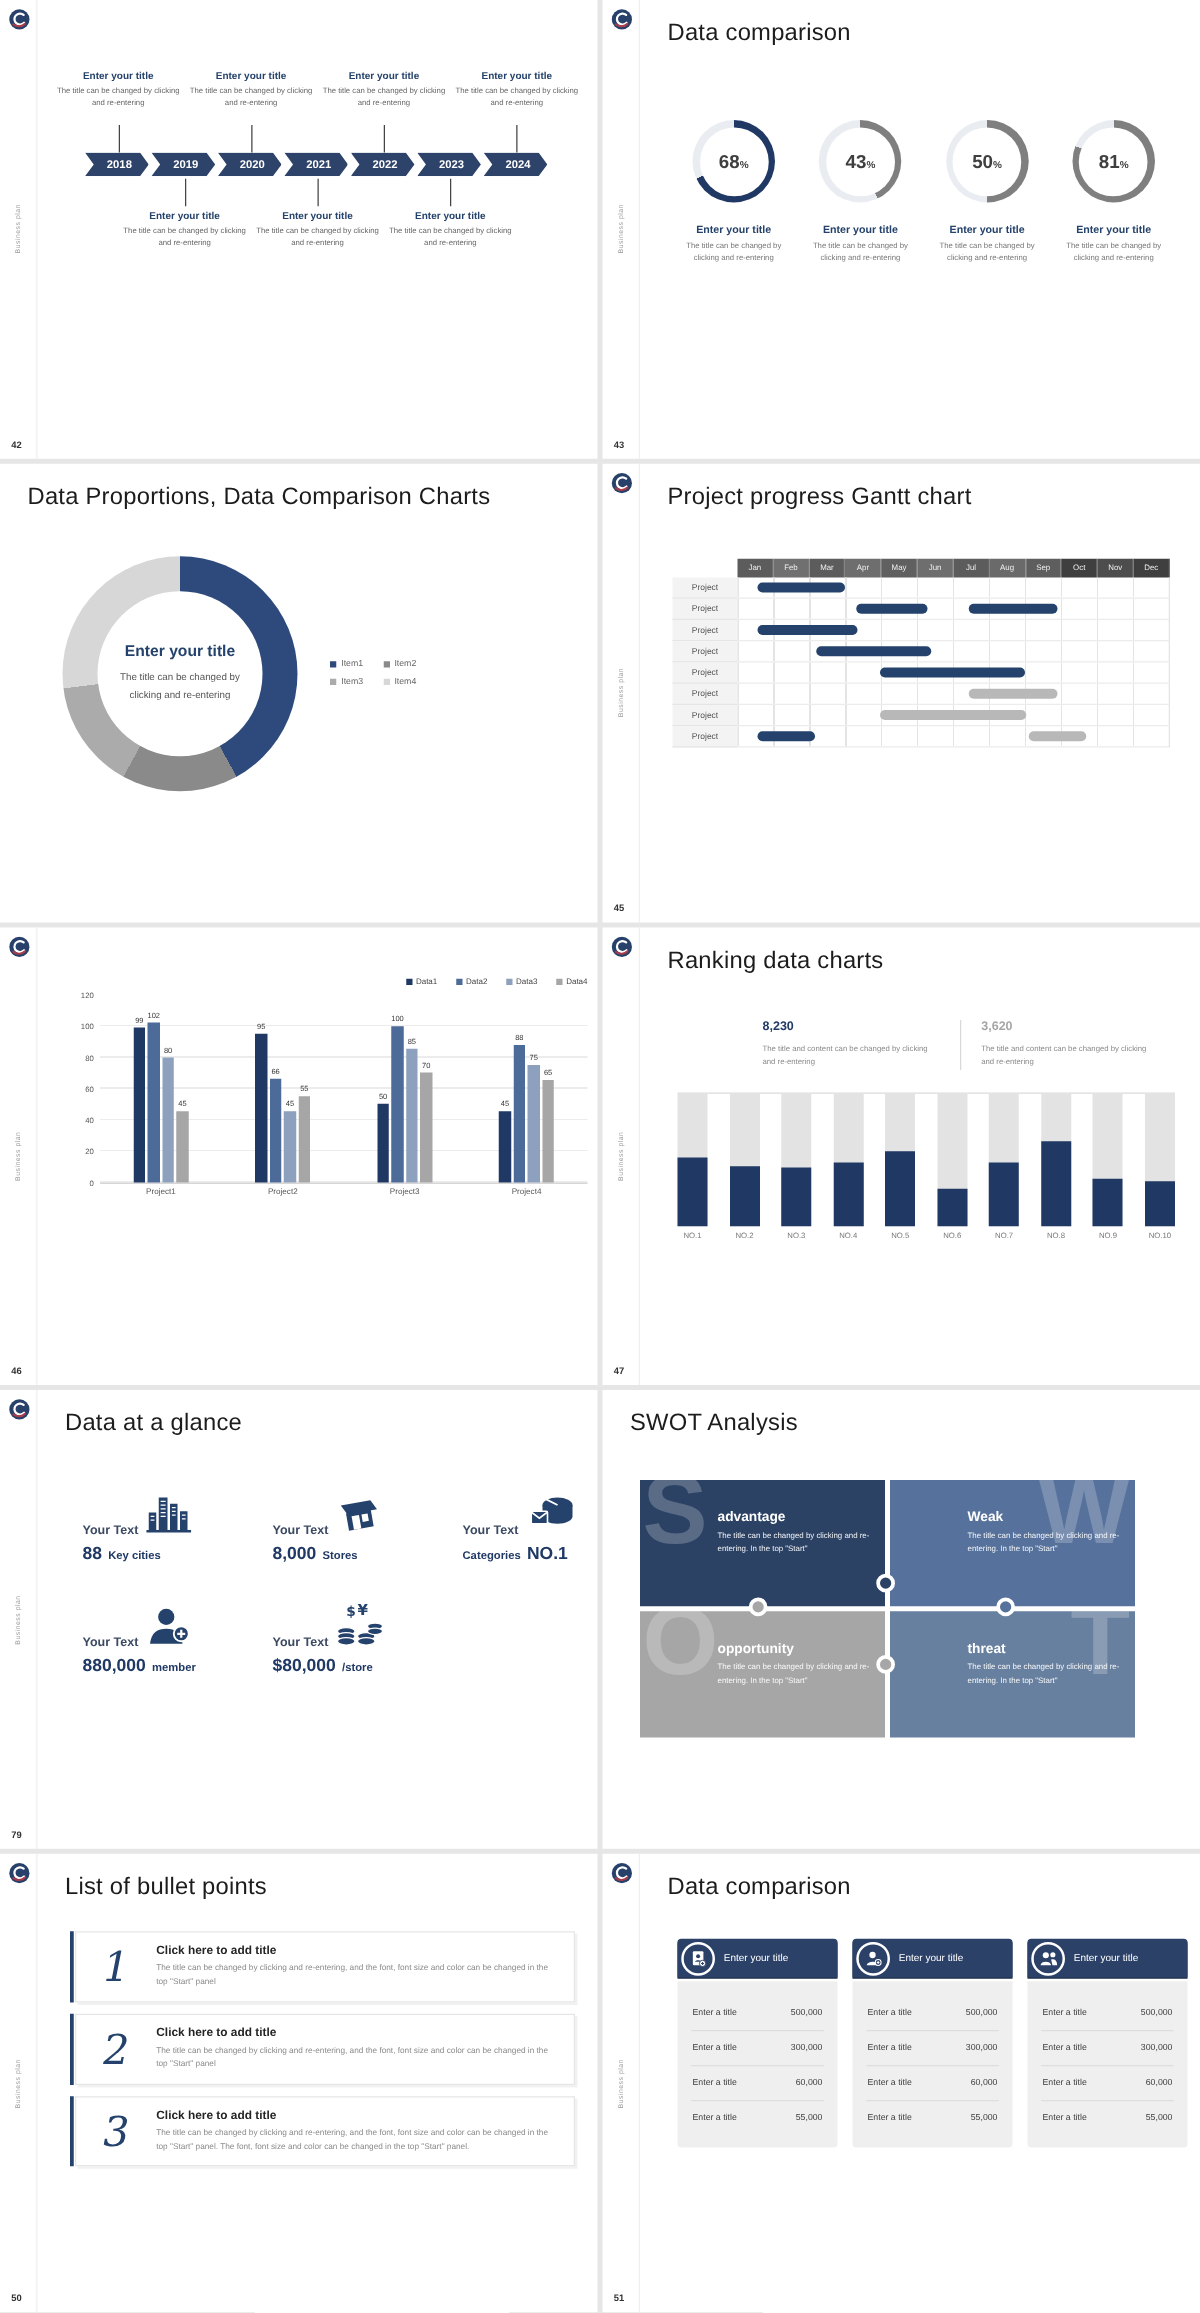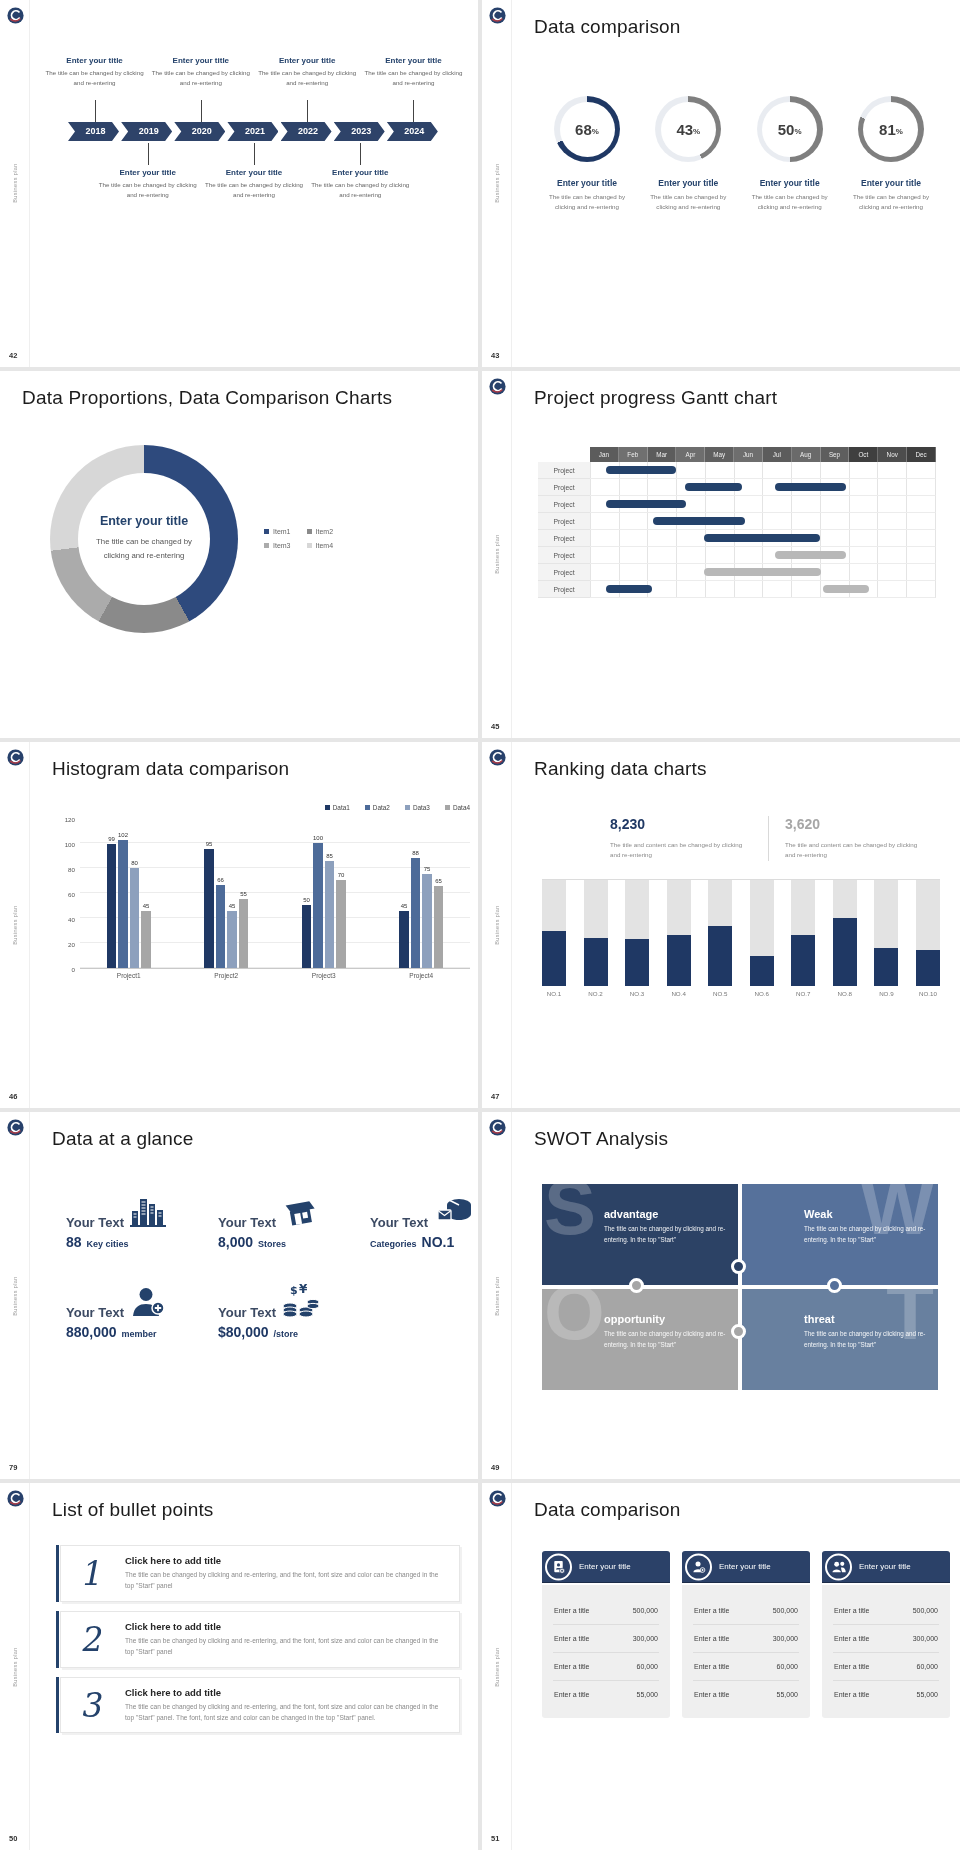--- a/index.html
+++ b/index.html
@@ -66,32 +66,32 @@
   .h-group { flex:1; display:flex; align-items:flex-end; justify-content:center; gap:2px; }
   .h-bar { width:9.5px; position:relative; }
   .h-bar .v { position:absolute; top:-8px; left:50%; transform:translateX(-50%); font-size:6px; color:#333; white-space:nowrap; }
   .h-xlabels { display:flex; margin-top:3px; }
   .h-xlabels span { flex:1; text-align:center; font-size:6.5px; color:#555; }
 
   
   .rk-stats { display:flex; margin:36px 0 0 76px; }
   .rk-col { width:158px; }
   .rk-col + .rk-col { border-left:1px solid #d9d9d9; padding-left:16px; }
-  .rk-val { font-size:14px; font-weight:bold; }
+  .rk-val { font-size:10px; font-weight:bold; }
   .rk-desc { margin-top:8px; font-size:6.2px; color:#8a8a8a; line-height:1.7; width:140px; }
   .rk-chart { margin:18px 4px 0 8px; border-top:1px solid #dcdcdc; padding-top:0; display:flex; justify-content:space-between; }
   .rk-item { width:24px; text-align:center; }
   .rk-track { position:relative; width:24px; height:106px; }
   .rk-fill { position:absolute; bottom:0; left:0; right:0; }
   .rk-item .lb { margin-top:4px; font-size:6.2px; color:#777; }
 
   
   .gl-grid { margin:46px 0 0 14px; display:grid; grid-template-columns:152px 152px 130px; row-gap:36px; }
   .gl-item .top { display:flex; align-items:flex-end; gap:6px; height:36px; }
-  .gl-item .yt { font-size:13px; font-weight:bold; color:#3c4a63; padding-bottom:2px; }
+  .gl-item .yt { font-size:10px; font-weight:bold; color:#3c4a63; padding-bottom:2px; }
   .gl-item .line2 { display:flex; align-items:baseline; gap:5px; margin-top:2px; }
   .gl-item .big { font-size:14px; font-weight:bold; color:#1f3864; }
   .gl-item .lab { font-size:9px; font-weight:bold; color:#1f3864; }
 
   
   .swot { position:relative; margin:34px 0 0 8px; width:396px; height:206px; display:grid; grid-template-columns:1fr 1fr; grid-template-rows:1fr 1fr; gap:4px; }
   .quad { position:relative; overflow:hidden; padding:24px 10px 0 62px; }
   .quad .bigletter { position:absolute; top:-16px; font-size:78px; font-weight:bold; color:rgba(255,255,255,.22); line-height:1; }
   .quad .bl-left { left:2px; } .quad .bl-right { right:4px; }
   .quad .qh { font-size:11px; font-weight:bold; color:#fff; margin-bottom:4px; }
@@ -362,21 +362,20 @@
       <aside class="rail">
         <span class="logo"><svg width="17" height="17" viewBox="0 0 20 20">
             <circle cx="10" cy="10" r="9.5" fill="#27416b"></circle>
             <path d="M14 5.8a5.2 5.2 0 1 0 .4 7.4" fill="none" stroke="#fff" stroke-width="2.1" stroke-linecap="round"></path>
             <path d="M4.2 14.6c3.6 2.9 8.4 2.3 11-.5" fill="none" stroke="#a93c48" stroke-width="1.9" stroke-linecap="round"></path>
           </svg></span>
         <span class="vlabel">Business plan</span>
         <span class="pnum">46</span>
       </aside>
     <div class="content">
-      <h2 class="stitle">Histogram data comparison</h2>
       <div class="hist">
           <div class="h-legend">
             <span class="h-leg-it">
               <span class="lg-sq" style="background: rgb(31, 56, 100);"></span>
               <span>Data1</span>
             </span>
             <span class="h-leg-it">
               <span class="lg-sq" style="background: rgb(77, 107, 153);"></span>
               <span>Data2</span>
             </span>
@@ -661,29 +660,20 @@
             <div class="line2">
               <span class="big">$80,000</span>
               <span class="lab">/store</span>
             </div>
           </div>
         </div>
     </div>
   </section>
 
   <section class="slide">
-      <aside class="rail">
-        <span class="logo"><svg width="17" height="17" viewBox="0 0 20 20">
-            <circle cx="10" cy="10" r="9.5" fill="#27416b"></circle>
-            <path d="M14 5.8a5.2 5.2 0 1 0 .4 7.4" fill="none" stroke="#fff" stroke-width="2.1" stroke-linecap="round"></path>
-            <path d="M4.2 14.6c3.6 2.9 8.4 2.3 11-.5" fill="none" stroke="#a93c48" stroke-width="1.9" stroke-linecap="round"></path>
-          </svg></span>
-        <span class="vlabel">Business plan</span>
-        <span class="pnum">49</span>
-      </aside>
     <div class="content">
       <h2 class="stitle">SWOT Analysis</h2>
       <div class="swot">
           <div class="quad" style="background: rgb(44, 66, 101);">
             <span class="bigletter bl-left">S</span>
             <div class="qh">advantage</div>
             <div class="qd">The title can be changed by clicking and re-entering. In the top "Start"</div>
           </div>
           <div class="quad" style="background: rgb(86, 113, 155);">
             <span class="bigletter bl-right">W</span>

